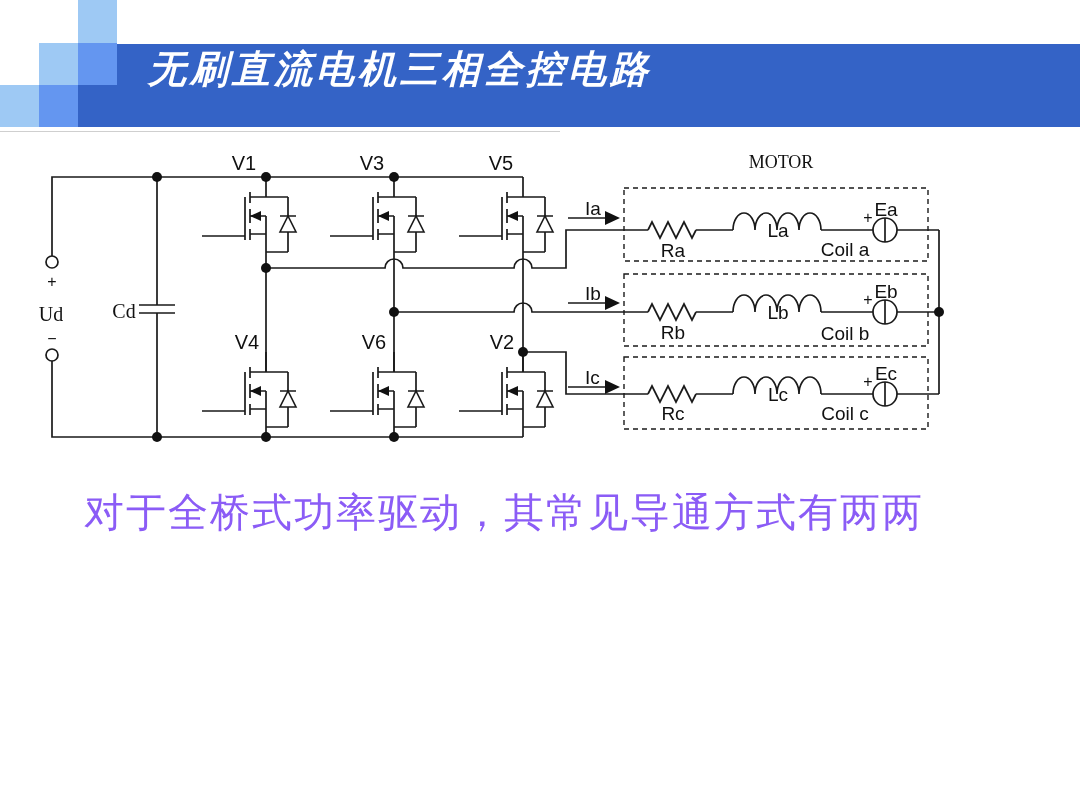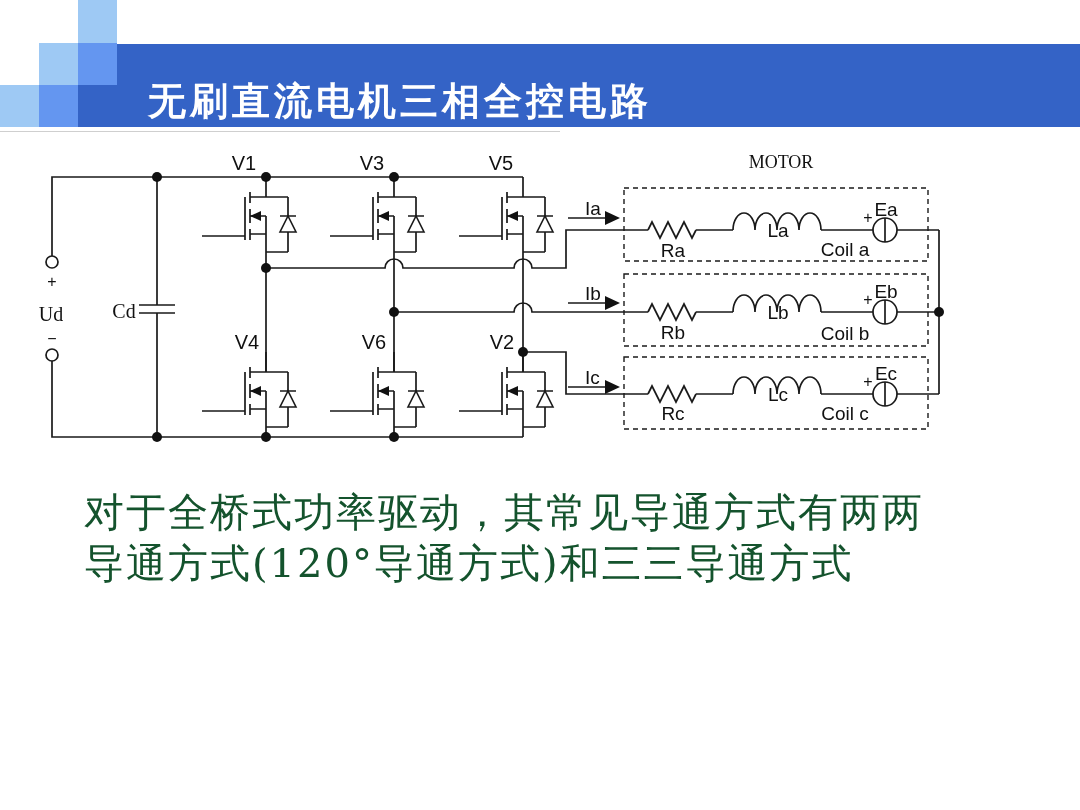--- a/index.html
+++ b/index.html
@@ -12,21 +12,21 @@
   }
   
   .sq{position:absolute;}
   .sq.light{background:#9ec9f4;}
   .sq.medium{background:#6496f0;}
   .sq.dark{background:#3463c6;}
   
   #title-bar{
     position:absolute;left:117px;top:44px;right:0;height:83px;
     background:#3463c6;
-    display:flex;align-items:flex-end;
+    display:flex;align-items:flex-start;font-style:italic;
   }
   #title-text{
     color:#ffffff;
     font-family:"Liberation Serif","DejaVu Serif",serif;
     font-weight:bold;
     font-size:38px;
     letter-spacing:4px;
     padding-left:31px;
     white-space:nowrap;
   }
@@ -45,21 +45,21 @@
   .lbl{font-family:"Liberation Sans",sans-serif;fill:#111111;}
   .lbl20{font-size:20px;}
   .lbl19{font-size:19px;}
   .lbl16{font-size:16px;}
   .serif-lbl{font-family:"Liberation Serif","DejaVu Serif",serif;fill:#111111;}
   
   #body-text{
     position:absolute;left:84px;top:487px;width:920px;
     font-family:"DejaVu Serif","Liberation Serif",serif;
     font-size:40px;line-height:51px;letter-spacing:2px;
-    color:#14532d;
+    color:#8b5cf6;
     white-space:nowrap;
   }
 </style>
 </head>
 <body>
 
 <div id="slide">
 
   <div class="sq light" style="left:78px;top:0;width:39px;height:43px;"></div>
   <div class="sq light" style="left:39px;top:43px;width:39px;height:42px;"></div>
@@ -180,16 +180,15 @@
       <circle class="dot" cx="394" cy="437" r="5"></circle>
       <circle class="dot" cx="266" cy="268" r="5"></circle>
       <circle class="dot" cx="394" cy="312" r="5"></circle>
       <circle class="dot" cx="523" cy="352" r="5"></circle>
       <circle class="dot" cx="939" cy="312" r="5"></circle>
     </g>
   </svg>
 
   <div id="body-text">
     <div>对于全桥式功率驱动，其常见导通方式有两两</div>
-    <div>导通方式(120°导通方式)和三三导通方式</div>
   </div>
 
 </div>
 
 </body></html>

